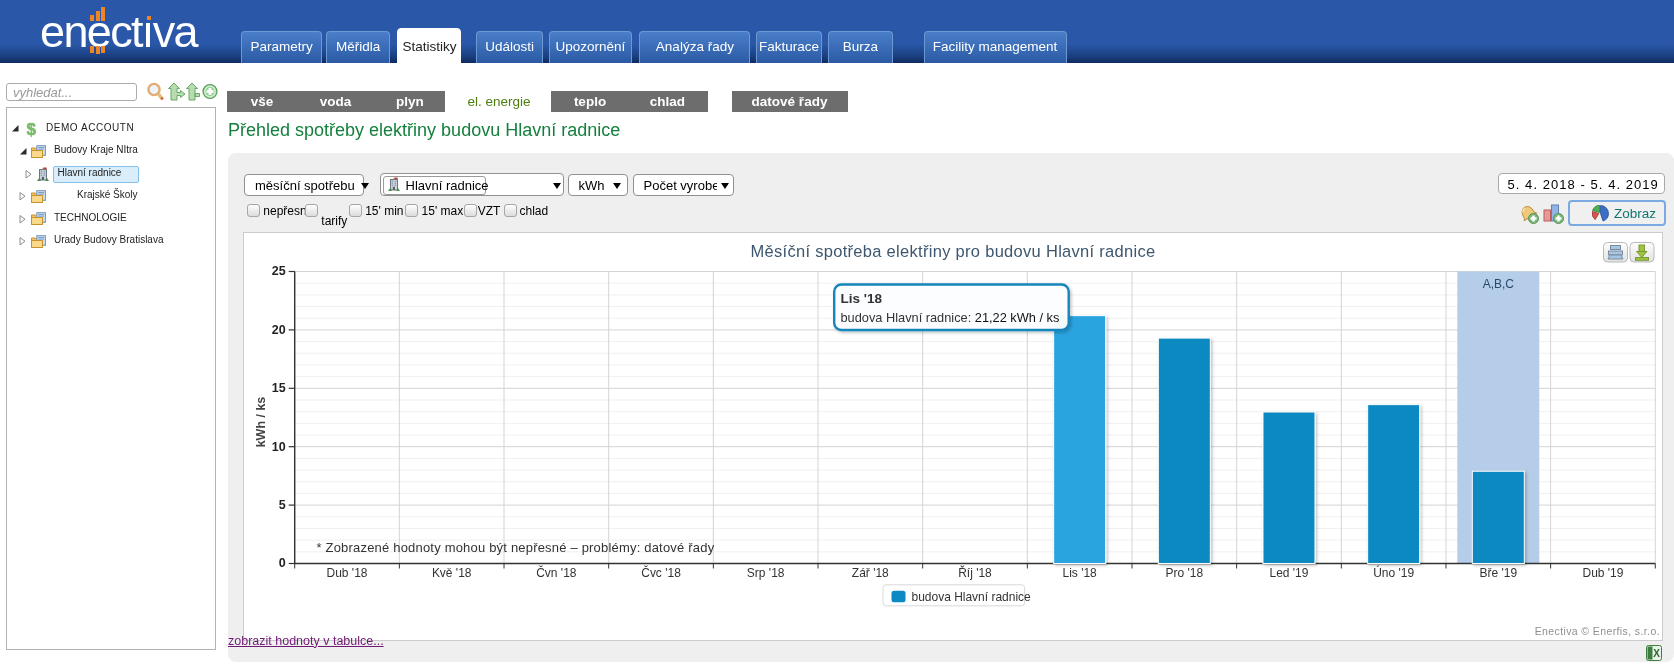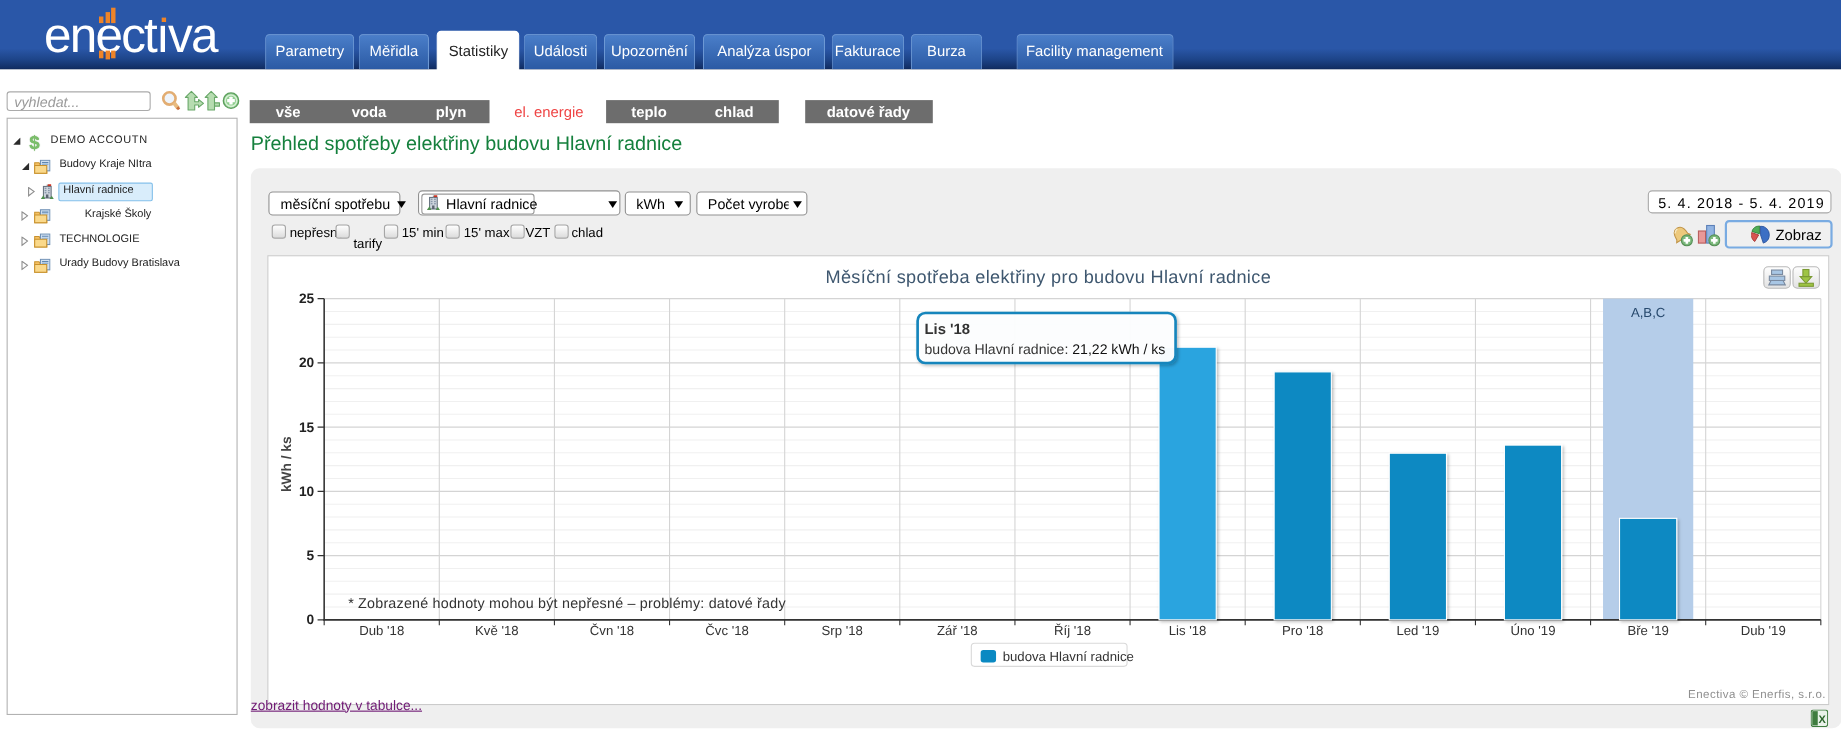--- a/index.html
+++ b/index.html
@@ -24,24 +24,24 @@
 <div class="abs" style="left:40px;top:9.7px;width:220px;height:50px;color:#fff;font-size:45px;letter-spacing:-1.65px;line-height:44px;font-weight:400;">enectıva</div>
 <div class="abs" style="left:90.2px;top:15.2px;width:3.9px;height:6.2px;background:#ee8428;"></div>
 <div class="abs" style="left:95.9px;top:10.7px;width:3.9px;height:10.7px;background:#ee8428;"></div>
 <div class="abs" style="left:101.0px;top:7.3px;width:4.1px;height:14.1px;background:#ee8428;"></div>
 <div class="abs" style="left:90.2px;top:46.4px;width:3.9px;height:6.4px;background:#ee8428;"></div>
 <div class="abs" style="left:95.9px;top:46.4px;width:3.9px;height:7.4px;background:#ee8428;"></div>
 <div class="abs" style="left:101.0px;top:46.4px;width:4.1px;height:6.8px;background:#ee8428;"></div>
 <div class="abs" style="left:146.6px;top:15.8px;width:4.4px;height:4.4px;background:#ee8428;"></div>
 <div class="tab" style="left:241.4px;width:80.6px;">Parametry</div>
 <div class="tab" style="left:326.2px;width:63.9px;">Měřidla</div>
-<div class="tab active" style="left:397.4px;width:75px;">Statistiky</div>
+<div class="tab active" style="left:397.4px;width:64px;">Statistiky</div>
 <div class="tab" style="left:475.8px;width:67.6px;">Události</div>
 <div class="tab" style="left:549.0px;width:82.8px;">Upozornění</div>
-<div class="tab" style="left:639.4px;width:111.0px;">Analýza úspor</div>
+<div class="tab" style="left:639.4px;width:111.0px;">Analýza řady</div>
 <div class="tab" style="left:756.0px;width:65.9px;">Fakturace</div>
 <div class="tab" style="left:827.5px;width:65.9px;">Burza</div>
 <div class="tab" style="left:923.5px;width:143.0px;">Facility management</div>
 
 <input class="abs" style="left: 6px; top: 83px; width: 131px; height: 18px; border: 1px solid rgb(171, 171, 171); border-radius: 3px; font-style: italic; color: rgb(154, 154, 154); font-size: 13px; padding-left: 6px; font-family: &quot;Liberation Sans&quot;, sans-serif;" value="vyhledat...">
 <svg class="abs" style="left:146px;top:82px;" width="72" height="19" viewBox="0 0 72 19">
  <circle cx="8" cy="7.5" r="5.6" fill="#eef4fb" stroke="#e2ad72" stroke-width="2.4"></circle>
  <line x1="12" y1="11.5" x2="16" y2="16.5" stroke="#e8bb80" stroke-width="3.6"></line>
  <line x1="15.2" y1="15.5" x2="16.8" y2="17.5" stroke="#c96f3c" stroke-width="2.6"></line>
  <g stroke="#69a869" stroke-width="1" fill="#b6dcb0" stroke-linejoin="round">
@@ -128,21 +128,21 @@
     <path d="M0.5 5.5 L11.5 5.5 L11.5 12.5 L0.5 12.5 Z" fill="#fad98b" stroke="#c8912d"></path>
   </svg>
 <div class="treetext" style="left:54px;top:234px;">Urady Budovy Bratislava</div>
 
 <div class="abs" style="left:227px;top:91px;width:218px;height:21px;background:#6d6d6d;"></div>
 <div class="abs" style="left:550.5px;top:91px;width:157px;height:21px;background:#6d6d6d;"></div>
 <div class="abs" style="left:732px;top:91px;width:115.5px;height:21px;background:#6d6d6d;"></div>
 <div class="abs" style="left:192px;top:93.5px;width:140px;text-align:center;font-size:13.5px;font-weight:bold;color:#fff;">vše</div>
 <div class="abs" style="left:265.5px;top:93.5px;width:140px;text-align:center;font-size:13.5px;font-weight:bold;color:#fff;">voda</div>
 <div class="abs" style="left:340px;top:93.5px;width:140px;text-align:center;font-size:13.5px;font-weight:bold;color:#fff;">plyn</div>
-<div class="abs" style="left:429px;top:93.5px;width:140px;text-align:center;font-size:13.5px;font-weight:normal;color:#ef4444;">el. energie</div>
+<div class="abs" style="left:429px;top:93.5px;width:140px;text-align:center;font-size:13.5px;font-weight:normal;color:#4d7c0f;">el. energie</div>
 <div class="abs" style="left:520px;top:93.5px;width:140px;text-align:center;font-size:13.5px;font-weight:bold;color:#fff;">teplo</div>
 <div class="abs" style="left:597.5px;top:93.5px;width:140px;text-align:center;font-size:13.5px;font-weight:bold;color:#fff;">chlad</div>
 <div class="abs" style="left:719.5px;top:93.5px;width:140px;text-align:center;font-size:13.5px;font-weight:bold;color:#fff;">datové řady</div>
 <div class="abs" style="left:228px;top:120px;font-size:18px;color:#15803d;">Přehled spotřeby elektřiny budovu Hlavní radnice</div>
 <div class="abs" style="left:228px;top:153px;width:1446px;height:509px;background:#efefef;border-radius:8px;"></div>
 
 <div class="sel" style="left:244px;top:173.5px;width:120px;">
  <div class="abs seltext" style="left:10px;top:3px;">měsíční spotřebu</div>
  <div class="arrow" style="left:116px;top:8px;"></div>
   </div>
@@ -207,21 +207,21 @@
  <circle cx="15.5" cy="15.5" r="5" fill="#7cb97c" stroke="#568f56" stroke-width="1"></circle>
  <rect x="12.5" y="14.3" width="6" height="2.4" fill="#fff" rx="0.4"></rect>
  <rect x="14.3" y="12.5" width="2.4" height="6" fill="#fff" rx="0.4"></rect>
 </svg>
 <div class="abs" style="left:1568px;top:200px;width:98px;height:26px;background:#f0f0f0;border:2px solid #79abe2;border-radius:4px;">
  <svg class="abs" style="left:22px;top:3px;" width="17" height="17" viewBox="0 0 17 17">
   <path d="M8.5 8.5 L8.5 0.5 A8 8 0 0 1 16.5 8.5 A8 8 0 0 1 11 16 Z" fill="#3c6fc4" stroke="#26509c" stroke-width="0.8"></path>
   <path d="M7.5 7.5 L7.5 0.2 A8 8 0 0 0 0.6 5.4 Z" fill="#4fae57" stroke="#2e7d36" stroke-width="0.8"></path>
   <path d="M6.8 8.6 L0.3 6.4 A8 8 0 0 0 3.2 14.6 Z" fill="#d8534f" stroke="#a33633" stroke-width="0.8"></path>
  </svg>
- <div class="abs" style="left:44px;top:3.5px;font-size:13.5px;color:#000000;">Zobraz</div>
+ <div class="abs" style="left:44px;top:3.5px;font-size:13.5px;color:#0f766e;">Zobraz</div>
 </div>
 <div class="abs" style="left:243.3px;top:232.0px;width:1420px;height:409.3px;background:#fff;border:1px solid #cbcbcb;"></div>
 <svg class="abs" style="left:243.3px;top:232.0px;" width="1420" height="409.3" viewBox="0 0 1420 409.3" font-family="Liberation Sans,sans-serif">
     <defs>
       <filter id="sh" x="-20%" y="-20%" width="150%" height="150%">
         <feDropShadow dx="1.5" dy="1.5" stdDeviation="1.5" flood-color="#000" flood-opacity="0.25"></feDropShadow>
       </filter>
       <linearGradient id="btn" x1="0" y1="0" x2="0" y2="1">
         <stop offset="0" stop-color="#fefefe"></stop>
         <stop offset="1" stop-color="#e2e2e2"></stop>

